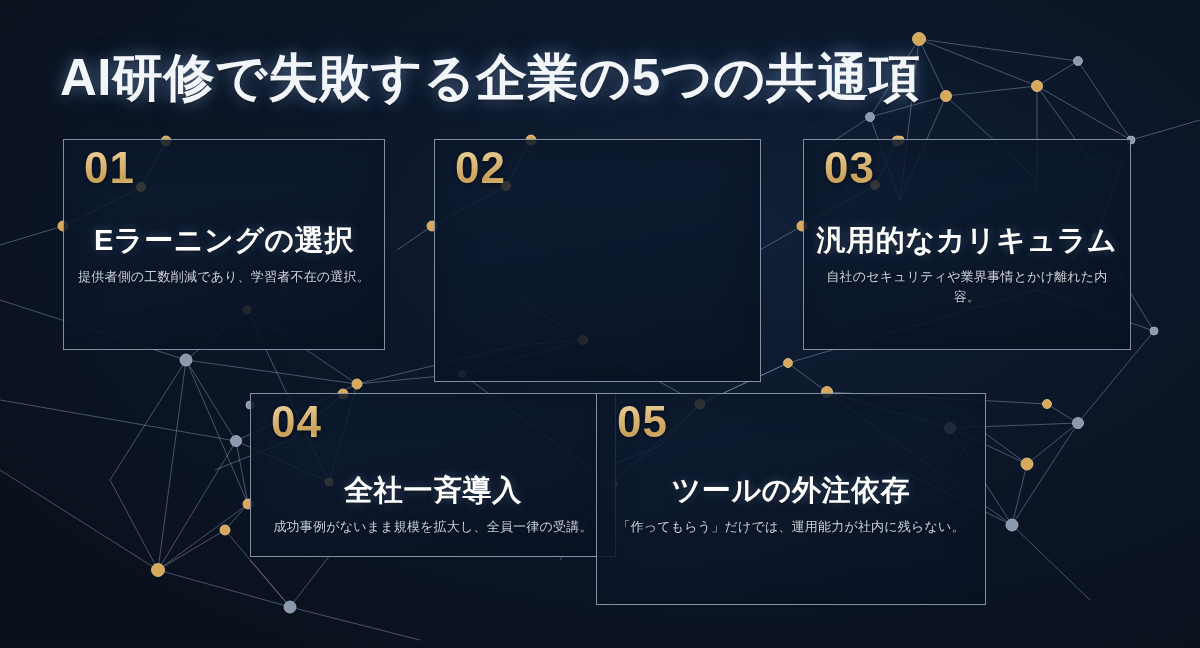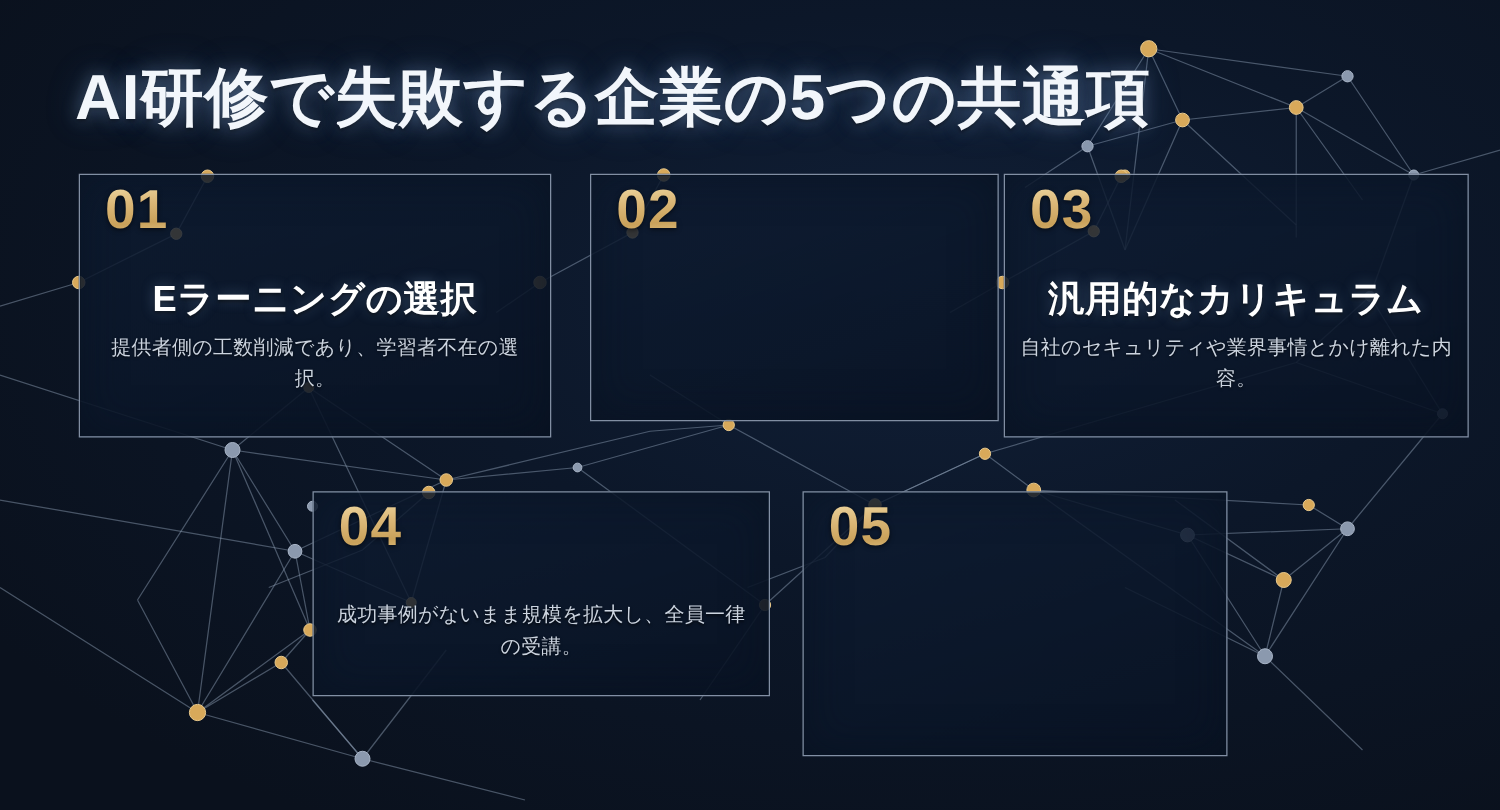--- a/index.html
+++ b/index.html
@@ -81,34 +81,34 @@
   .card-head {
     font-size: 29px;
     font-weight: bold;
     color: #ffffff;
     letter-spacing: 0.6px;
     line-height: 1.25;
     text-shadow: 0 0 10px rgba(140,180,225,0.35), 0 1px 3px rgba(0,0,0,0.7);
   }
   .card-desc {
     margin-top: 9px;
-    font-size: 16px;
+    font-size: 13px;
     font-weight: normal;
     color: #ccd4df;
     line-height: 1.55;
     letter-spacing: 0.2px;
     text-shadow: 0 1px 2px rgba(0,0,0,0.65);
   }
 
   
-  #card-01 { left: 63px;  top: 139px; width: 378px; height: 211px; padding-left: 47px; }
-  #card-02 { left: 434px; top: 139px; width: 327px; height: 198px; margin-left: 38px; }
-  #card-03 { left: 803px; top: 139px; width: 372px; height: 211px; }
+  #card-01 { left: 63px;  top: 139px; width: 322px; height: 211px; padding-left: 47px; }
+  #card-02 { left: 434px; top: 139px; width: 327px; height: 243px; }
+  #card-03 { left: 803px; top: 139px; width: 328px; height: 211px; }
   #card-04 { left: 250px; top: 393px; width: 366px; height: 164px; }
-  #card-05 { left: 642px; top: 393px; width: 340px; height: 212px; }
+  #card-05 { left: 596px; top: 393px; width: 390px; height: 212px; }
 
   #card-01 .card-body { top: 82px; }
   #card-02 .card-body { top: 82px; }
   #card-03 .card-body { top: 82px; }
   #card-04 .card-body { top: 78px; }
   #card-05 .card-body { top: 78px; }
 </style>
 </head>
 <body>
 
@@ -216,21 +216,26 @@
     <div class="card-num">03</div>
     <div class="card-body">
       <div class="card-head">汎用的なカリキュラム</div>
       <div class="card-desc">自社のセキュリティや業界事情とかけ離れた内容。</div>
     </div>
   </div>
 
   <div class="card" id="card-04">
     <div class="card-num">04</div>
     <div class="card-body">
+      <div class="card-head">全社一斉導入</div>
       <div class="card-desc">成功事例がないまま規模を拡大し、全員一律の受講。</div>
     </div>
   </div>
 
   <div class="card" id="card-05">
     <div class="card-num">05</div>
+    <div class="card-body">
+      <div class="card-head">ツールの外注依存</div>
+      <div class="card-desc">「作ってもらう」だけでは、運用能力が社内に残らない。</div>
+    </div>
   </div>
 
 </div>
 
 </body></html>

